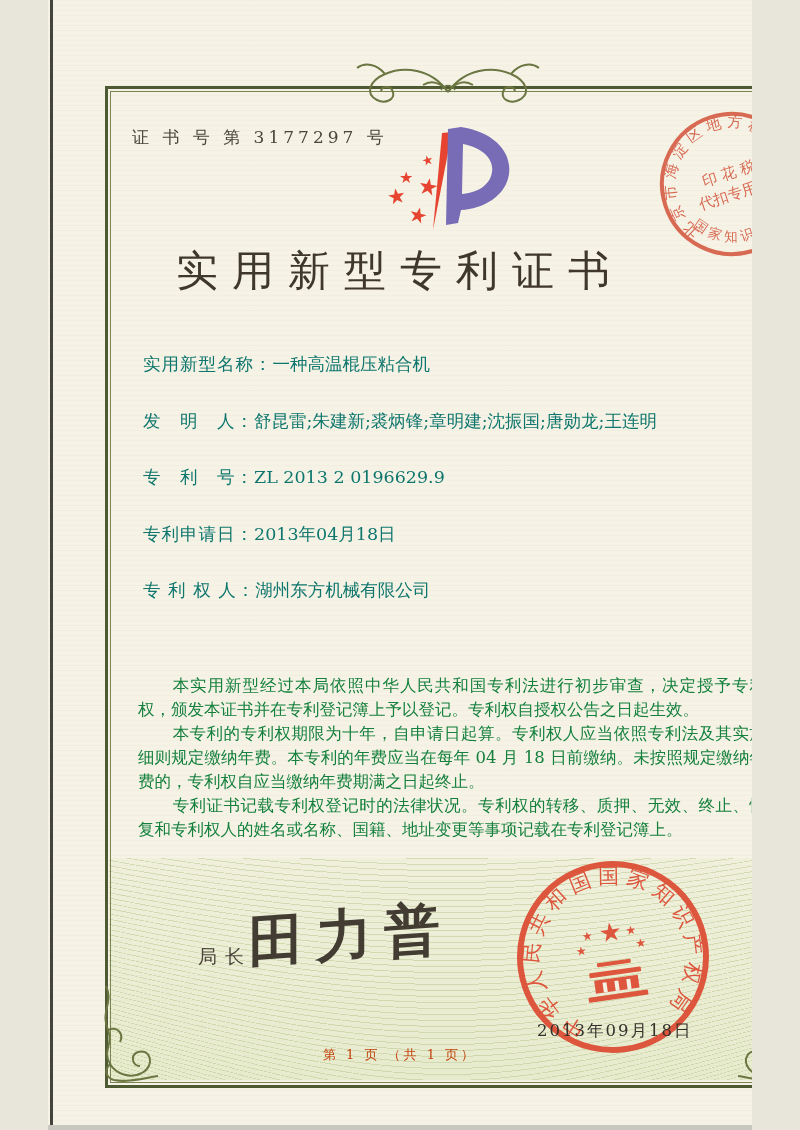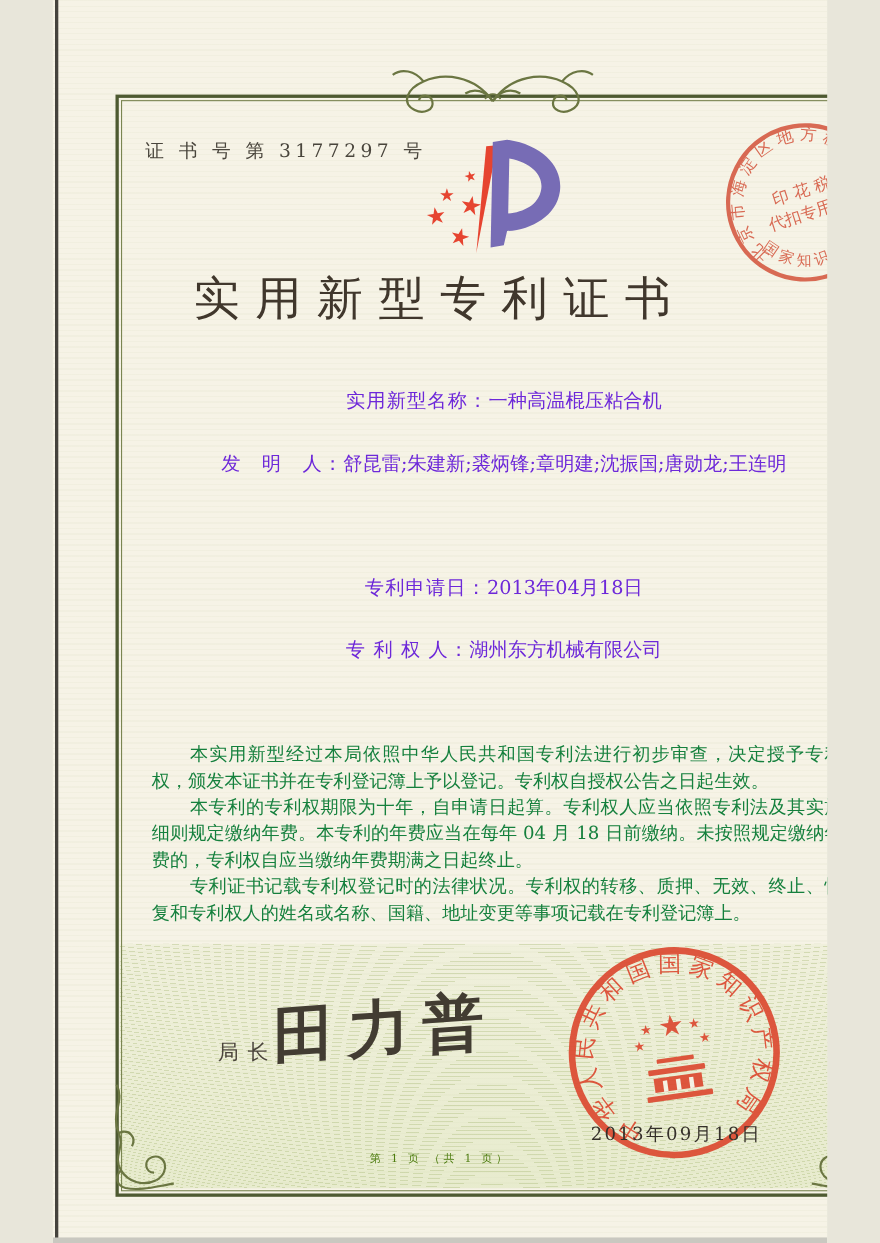--- a/index.html
+++ b/index.html
@@ -25,32 +25,32 @@
     position:absolute;left:61px;top:858px;width:676px;height:222px;
     background:
       repeating-radial-gradient(ellipse 1300px 260px at 50% 150%,rgba(168,185,118,.38) 0 1px,transparent 1px 6px),
       linear-gradient(180deg,rgba(222,231,190,.25),rgba(214,226,176,.45));
   }
   .cert-no{position:absolute;left:84px;top:126px;font-size:17px;letter-spacing:4px;color:#49453c;}
   .title{position:absolute;left:0;top:243px;width:100%;text-align:center;
     font-size:42px;letter-spacing:14px;color:#40372c;}
   .logo{position:absolute;left:318px;top:126px;}
   .tax-stamp{position:absolute;left:598px;top:98px;opacity:.88;}
-  .field{position:absolute;left:95px;width:630px;font-size:17.5px;color:#6d28d9;white-space:nowrap;text-align:center;}
+  .field{position:absolute;left:95px;width:630px;font-size:17.5px;color:#0f766e;white-space:nowrap;}
   .field .lab{letter-spacing:1px;}
   .paras{position:absolute;left:90px;top:674px;width:628px;}
   .paras p{margin:0;font-size:16.5px;line-height:24px;text-align:justify;
     text-indent:2.1em;color:#15803d;}
   .signoff-title{position:absolute;left:150px;top:944px;font-size:19px;letter-spacing:8px;color:#4a443b;font-family:Liberation Mono, monospace;}
   .signature{position:absolute;left:200px;top:898px;font-size:56px;font-weight:bold;
     letter-spacing:12px;color:#423c32;transform:rotate(-4deg) skewX(-4deg);}
   .office-seal{position:absolute;left:463px;top:855px;opacity:.92;}
   .seal-date{position:absolute;left:489px;top:1020px;font-size:16.5px;letter-spacing:2px;color:#35302a;}
   .footer{position:absolute;left:0;top:1046px;width:100%;text-align:center;
-    font-size:10px;letter-spacing:3px;color:#4d7c0f;}
+    font-size:13px;letter-spacing:3px;color:#c2410c;}
   .ornament-top{position:absolute;left:275px;top:58px;}
   .corner-fl{position:absolute;}
   .corner-bl{left:46px;top:986px;}
   .corner-br{left:660px;top:986px;transform:scaleX(-1);}
 </style>
 </head>
 <body>
 
 <div class="page">
 
@@ -121,20 +121,23 @@
   </svg>
 
   <div class="title">实用新型专利证书</div>
 
   <div class="field" style="top:352px">
     <span class="lab">实用新型名称：</span><span>一种高温棍压粘合机</span>
   </div>
   <div class="field" style="top:409px">
     <span class="lab">发　明　人：</span><span>舒昆雷;朱建新;裘炳锋;章明建;沈振国;唐勋龙;王连明</span>
   </div>
+  <div class="field" style="top:465px">
+    <span class="lab">专　利　号：</span><span>ZL 2013 2 0196629.9</span>
+  </div>
   <div class="field" style="top:522px">
     <span class="lab">专利申请日：</span><span>2013年04月18日</span>
   </div>
   <div class="field" style="top:578px">
     <span class="lab">专 利 权 人：</span><span>湖州东方机械有限公司</span>
   </div>
 
   <div class="paras">
     <p>本实用新型经过本局依照中华人民共和国专利法进行初步审查，决定授予专利权，颁发本证书并在专利登记簿上予以登记。专利权自授权公告之日起生效。</p>
     <p>本专利的专利权期限为十年，自申请日起算。专利权人应当依照专利法及其实施细则规定缴纳年费。本专利的年费应当在每年 04 月 18 日前缴纳。未按照规定缴纳年费的，专利权自应当缴纳年费期满之日起终止。</p>

